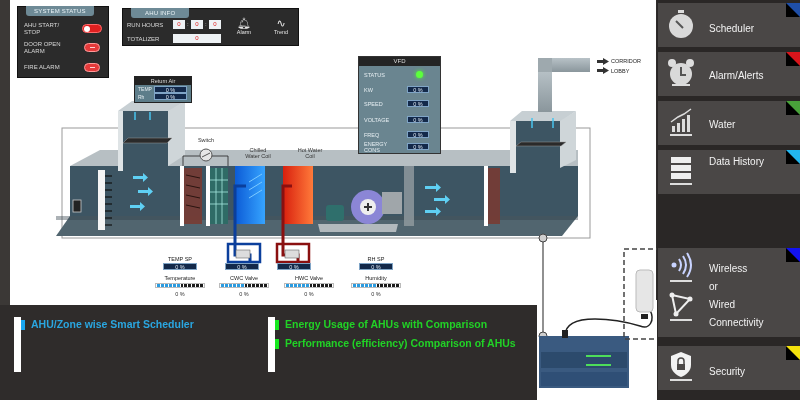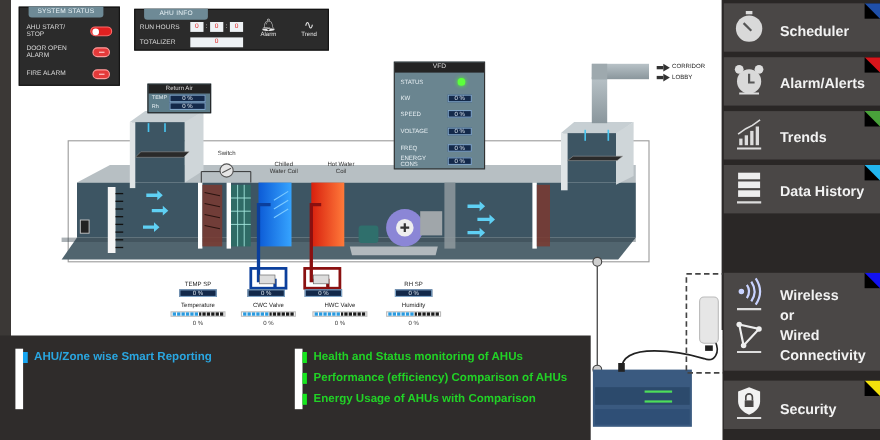--- a/index.html
+++ b/index.html
@@ -64,21 +64,21 @@
   .feat-list-green .item { color: #21d226; }
   .feat .rail { position: absolute; left: 0; top: 2px; width: 7px; height: 55px; background: #fff; }
   .feat .mark { position: absolute; left: 7px; top: 5px; width: 4px; height: 10px; }
   .feat-list-blue .mark { background: #19a6f0; }
   .feat-list-green .mark { background: #17e81f; }
 
   
   .sidebar { position: absolute; left: 657px; top: 0; width: 143px; height: 400px; background: #2a2726; }
   .side-item { position: absolute; left: 1px; width: 142px; background: #4a4746; overflow: hidden; }
   .side-item .corner { position: absolute; right: 0; top: 0; width: 0; height: 0; border-style: solid; border-width: 0 14px 14px 0; }
-  .side-item .label { position: absolute; left: 51px; color: #f2f2f2; font-size: 13px; font-weight: bold; line-height: 15px; }
+  .side-item .label { position: absolute; left: 51px; color: #f2f2f2; font-size: 10px; font-weight: normal; line-height: 15px; }
   .side-item .ico { position: absolute; left: 8px; width: 30px; height: 32px; }
 </style>
 </head>
 <body>
 
 <div class="left-strip"></div>
 <div class="canvas"></div>
 <div class="canvas-bottom"></div>
 
 <svg style="position:absolute;left:0;top:0" width="660" height="400" viewBox="0 0 660 400">
@@ -377,27 +377,27 @@
       <span class="seg"></span>
       <span class="seg"></span>
       <span class="seg"></span>
     </div>
   <span class="pct">0 %</span>
 </div>
 
 <div class="feat feat-list-blue">
   <div class="rail"></div>
   <div class="item"><span class="mark"></span></div>
-  <div class="item"><span class="mark"></span><span>AHU/Zone wise Smart Reporting</span></div>
+  <div class="item"><span class="mark"></span><span>AHU/Zone wise Smart Scheduler</span></div>
 </div>
 <div class="feat feat-list-green">
   <div class="rail"></div>
-  <div class="item"><span class="mark"></span><span>Health and Status monitoring of AHUs</span></div>
+  <div class="item"><span class="mark"></span></div>
+  <div class="item"><span class="mark"></span><span>Energy Usage of AHUs with Comparison</span></div>
   <div class="item"><span class="mark"></span><span>Performance (efficiency) Comparison of AHUs</span></div>
-  <div class="item"><span class="mark"></span><span>Energy Usage of AHUs with Comparison</span></div>
 </div>
 
 <div class="sidebar">
   <div class="side-item" style="top:3px;height:44px;">
     <span class="corner" style="border-right-color:#1f4fa8;"></span>
     <svg class="ico" viewBox="0 0 30 32" style="top:5px;">
       <rect x="12" y="2" width="6" height="3" fill="#ddd"></rect>
         <circle cx="15" cy="18" r="12" fill="#d9d9d9"></circle>
         <line x1="10" y1="13" x2="17" y2="20" stroke="#555" stroke-width="2"></line>
     </svg>
@@ -417,31 +417,31 @@
   <div class="side-item" style="top:101px;height:44px;">
     <span class="corner" style="border-right-color:#49a23a;"></span>
     <svg class="ico" viewBox="0 0 30 32" style="top:5px;">
       <rect x="6" y="20" width="3" height="6" fill="#ddd"></rect>
         <rect x="11" y="17" width="3" height="9" fill="#ddd"></rect>
         <rect x="16" y="13" width="3" height="13" fill="#ddd"></rect>
         <rect x="21" y="9" width="3" height="17" fill="#ddd"></rect>
       <polyline points="5,16 12,11 18,8 25,3" stroke="#ddd" stroke-width="1.5" fill="none"></polyline>
         <line x1="4" y1="29" x2="26" y2="29" stroke="#ddd" stroke-width="2"></line>
     </svg>
-    <span class="label" style="top:16px;">Trends</span>
+    <span class="label" style="top:16px;">Water</span>
   </div>
   <div class="side-item" style="top:150px;height:44px;">
     <span class="corner" style="border-right-color:#22b6ef;"></span>
     <svg class="ico" viewBox="0 0 30 32" style="top:5px;">
       <rect x="5" y="2" width="20" height="6" fill="#eee"></rect>
         <rect x="5" y="10" width="20" height="6" fill="#eee"></rect>
         <rect x="5" y="18" width="20" height="6" fill="#eee"></rect>
         <line x1="4" y1="29" x2="26" y2="29" stroke="#ddd" stroke-width="2"></line>
     </svg>
-    <span class="label" style="top:16px;text-align:center;">Data History</span>
+    <span class="label" style="top:4px;text-align:center;">Data History</span>
   </div>
   <div class="side-item" style="top:346px;height:44px;">
     <span class="corner" style="border-right-color:#f4e20c;"></span>
     <svg class="ico" viewBox="0 0 30 32" style="top:4px;">
       <path d="M15,2 L25,6 V15 C25,21 20,25 15,27 C10,25 5,21 5,15 V6 Z" fill="#f2f2f2"></path>
         <rect x="11" y="14" width="8" height="6" fill="#4a4746"></rect>
         <path d="M12,14 V11 A3,3 0 0 1 18,11 V14" fill="none" stroke="#4a4746" stroke-width="1.5"></path>
         <line x1="4" y1="30" x2="26" y2="30" stroke="#ddd" stroke-width="2"></line>
     </svg>
     <span class="label" style="top:18px;">Security</span>

